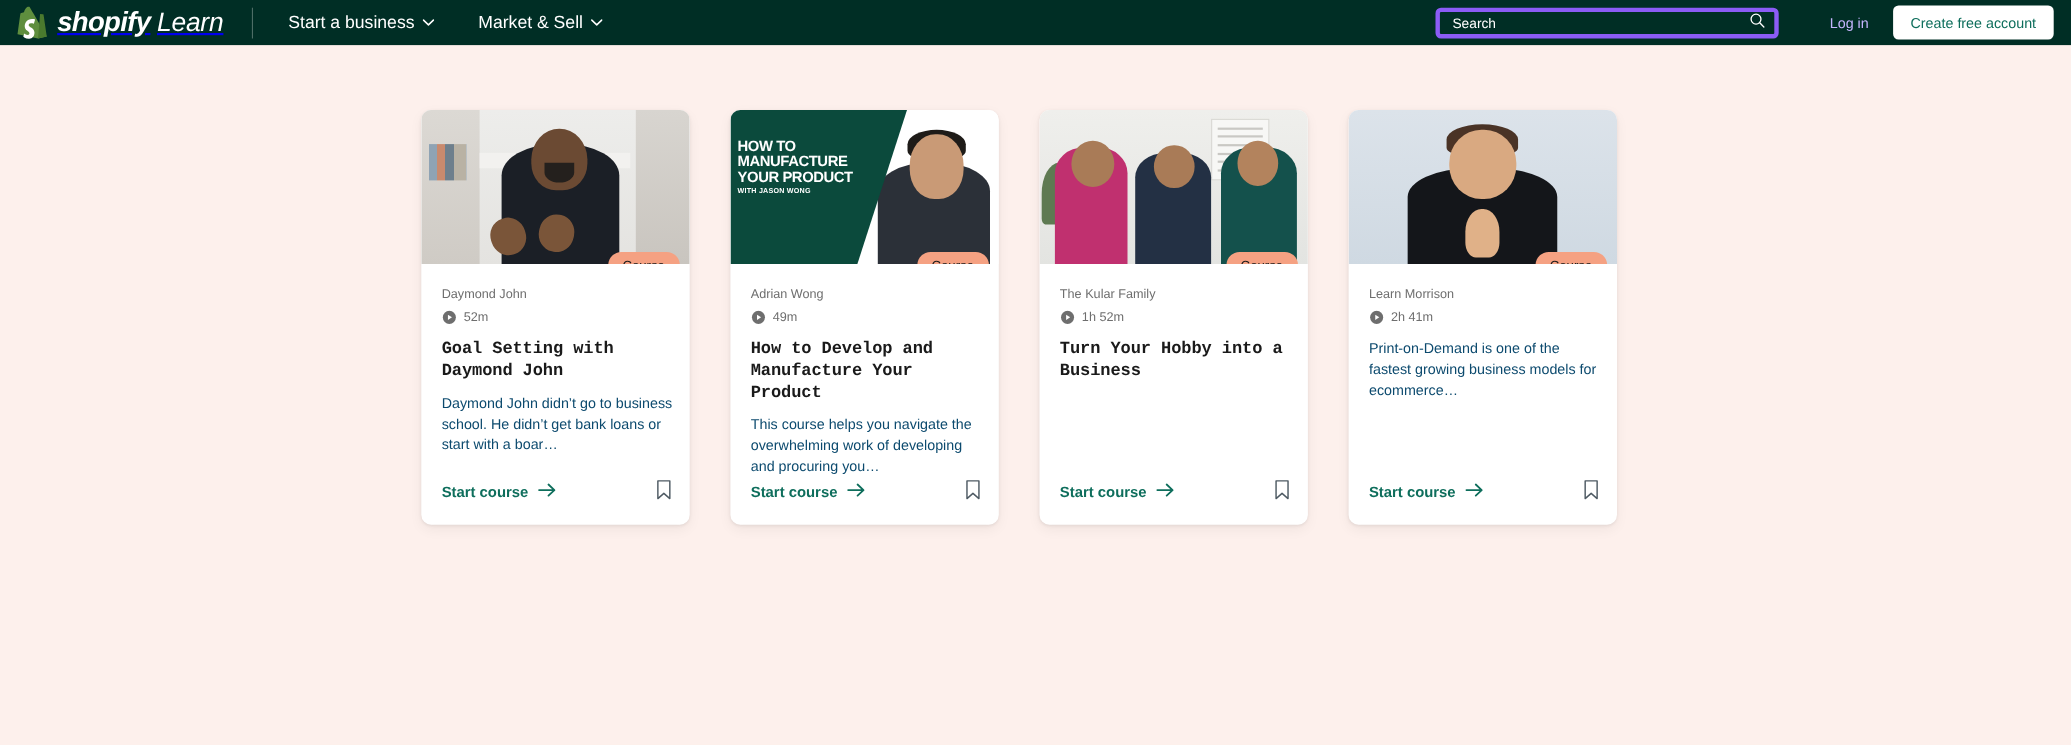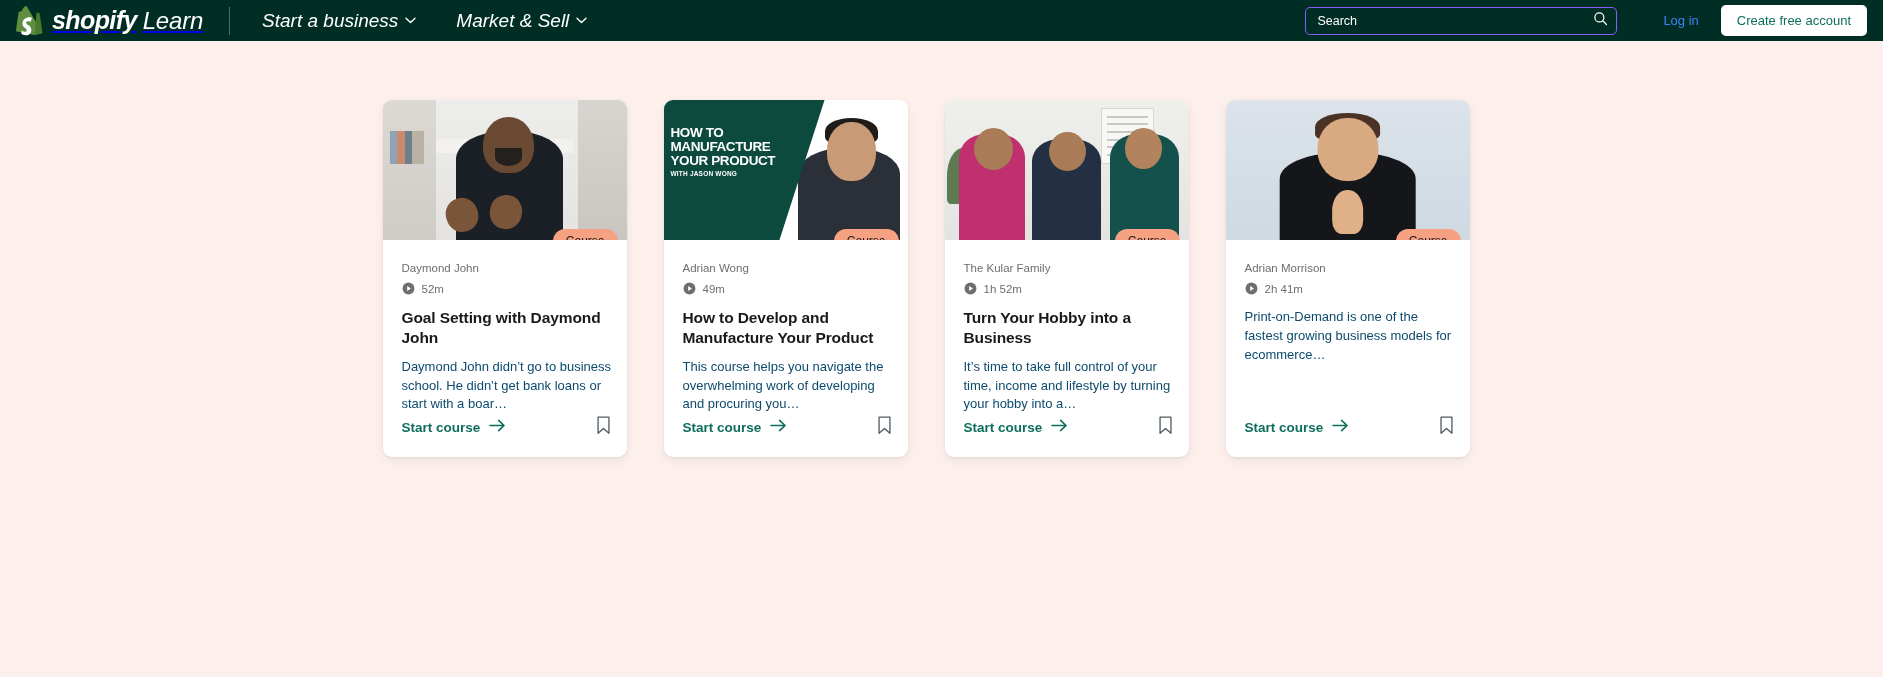--- a/index.html
+++ b/index.html
@@ -69,60 +69,59 @@
     align-items: center;
     gap: 40px;
     margin-left: 18px;
   }
 
   .nav-item {
     display: flex;
     align-items: center;
     gap: 7px;
     color: #ffffff;
-    font-size: 19px;
+    font-size: 16px;
     cursor: pointer;
     white-space: nowrap;
-    font-style: italic;
   }
 
   .chevron { display: block; flex: none; }
 
   .header-right {
     margin-left: auto;
     display: flex;
     align-items: center;
     gap: 0;
   }
 
   .search-box {
     width: 312px;
     height: 28px;
-    border: 1px solid #8b5cf6;
+    border: 4px solid #8b5cf6;
     border-radius: 5px;
     background: transparent;
     display: flex;
     align-items: center;
     padding: 0 8px 0 11px;
     cursor: text;
   }
   .search-input {
     flex: 1;
     border: 0;
     outline: 0;
     background: transparent;
     color: #ffffff;
     font-family: "Liberation Sans", sans-serif;
     font-size: 12.5px;
     padding: 0;
   }
   .search-input::placeholder { color: #ffffff; opacity: 1; }
 
   .login-link {
-    color: #3b82f6;
+    color: #c4b5fd;
     font-size: 13px;
     text-decoration: none;
     padding: 0 22px;
     margin-left: 24px;
     white-space: nowrap;
     cursor: pointer;
   }
 
   .cta-button {
     background: #ffffff;
@@ -221,20 +220,21 @@
 
   .play-icon { display: block; flex: none; }
 
   .card-title {
     font-size: 15.5px;
     font-weight: 700;
     color: #1A1A1A;
     line-height: 1.28;
     margin-bottom: 10px;
     letter-spacing: -0.1px;
+    font-family: Liberation Mono, monospace;
   }
 
   .card-desc {
     font-size: 13px;
     color: #0c4a6e;
     line-height: 1.45;
   }
 
   .card-footer {
     display: flex;
@@ -532,21 +532,20 @@
           <div class="card-duration">
             <span>
               <svg class="play-icon" width="13" height="13" viewBox="0 0 14 14" aria-hidden="true">
                 <circle cx="7" cy="7" r="6.4" fill="#6E6E6E"></circle>
                 <path d="M5.6 4.4L9.6 7 5.6 9.6z" fill="#ffffff"></path>
               </svg>
             </span>
             <span>1h 52m</span>
           </div>
           <h2 class="card-title">Turn Your Hobby into a Business</h2>
-          <p class="card-desc">It’s time to take full control of your time, income and lifestyle by turning your hobby into a…</p>
           <div class="card-footer">
             <a class="start-link" href="#">
               <span>Start course</span>
               <span>
                 <svg width="17" height="13" viewBox="0 0 18 14" aria-hidden="true">
                   <path d="M1 7h14M10.2 1.6L16 7l-5.8 5.4" fill="none" stroke="#0E6E5C" stroke-width="1.8" stroke-linecap="round" stroke-linejoin="round"></path>
                 </svg>
               </span>
             </a>
             <button class="bookmark-btn">
@@ -564,21 +563,21 @@
         <div class="card-media">
           <div class="thumb t4">
             <div class="person"></div>
               <div class="hair"></div>
               <div class="head"></div>
               <div class="hands"></div>
           </div>
           <span class="card-badge">Course</span>
         </div>
         <div class="card-body">
-          <div class="card-author">Adrian Morrison</div>
+          <div class="card-author">Learn Morrison</div>
           <div class="card-duration">
             <span>
               <svg class="play-icon" width="13" height="13" viewBox="0 0 14 14" aria-hidden="true">
                 <circle cx="7" cy="7" r="6.4" fill="#6E6E6E"></circle>
                 <path d="M5.6 4.4L9.6 7 5.6 9.6z" fill="#ffffff"></path>
               </svg>
             </span>
             <span>2h 41m</span>
           </div>
           <p class="card-desc">Print-on-Demand is one of the fastest growing business models for ecommerce…</p>

